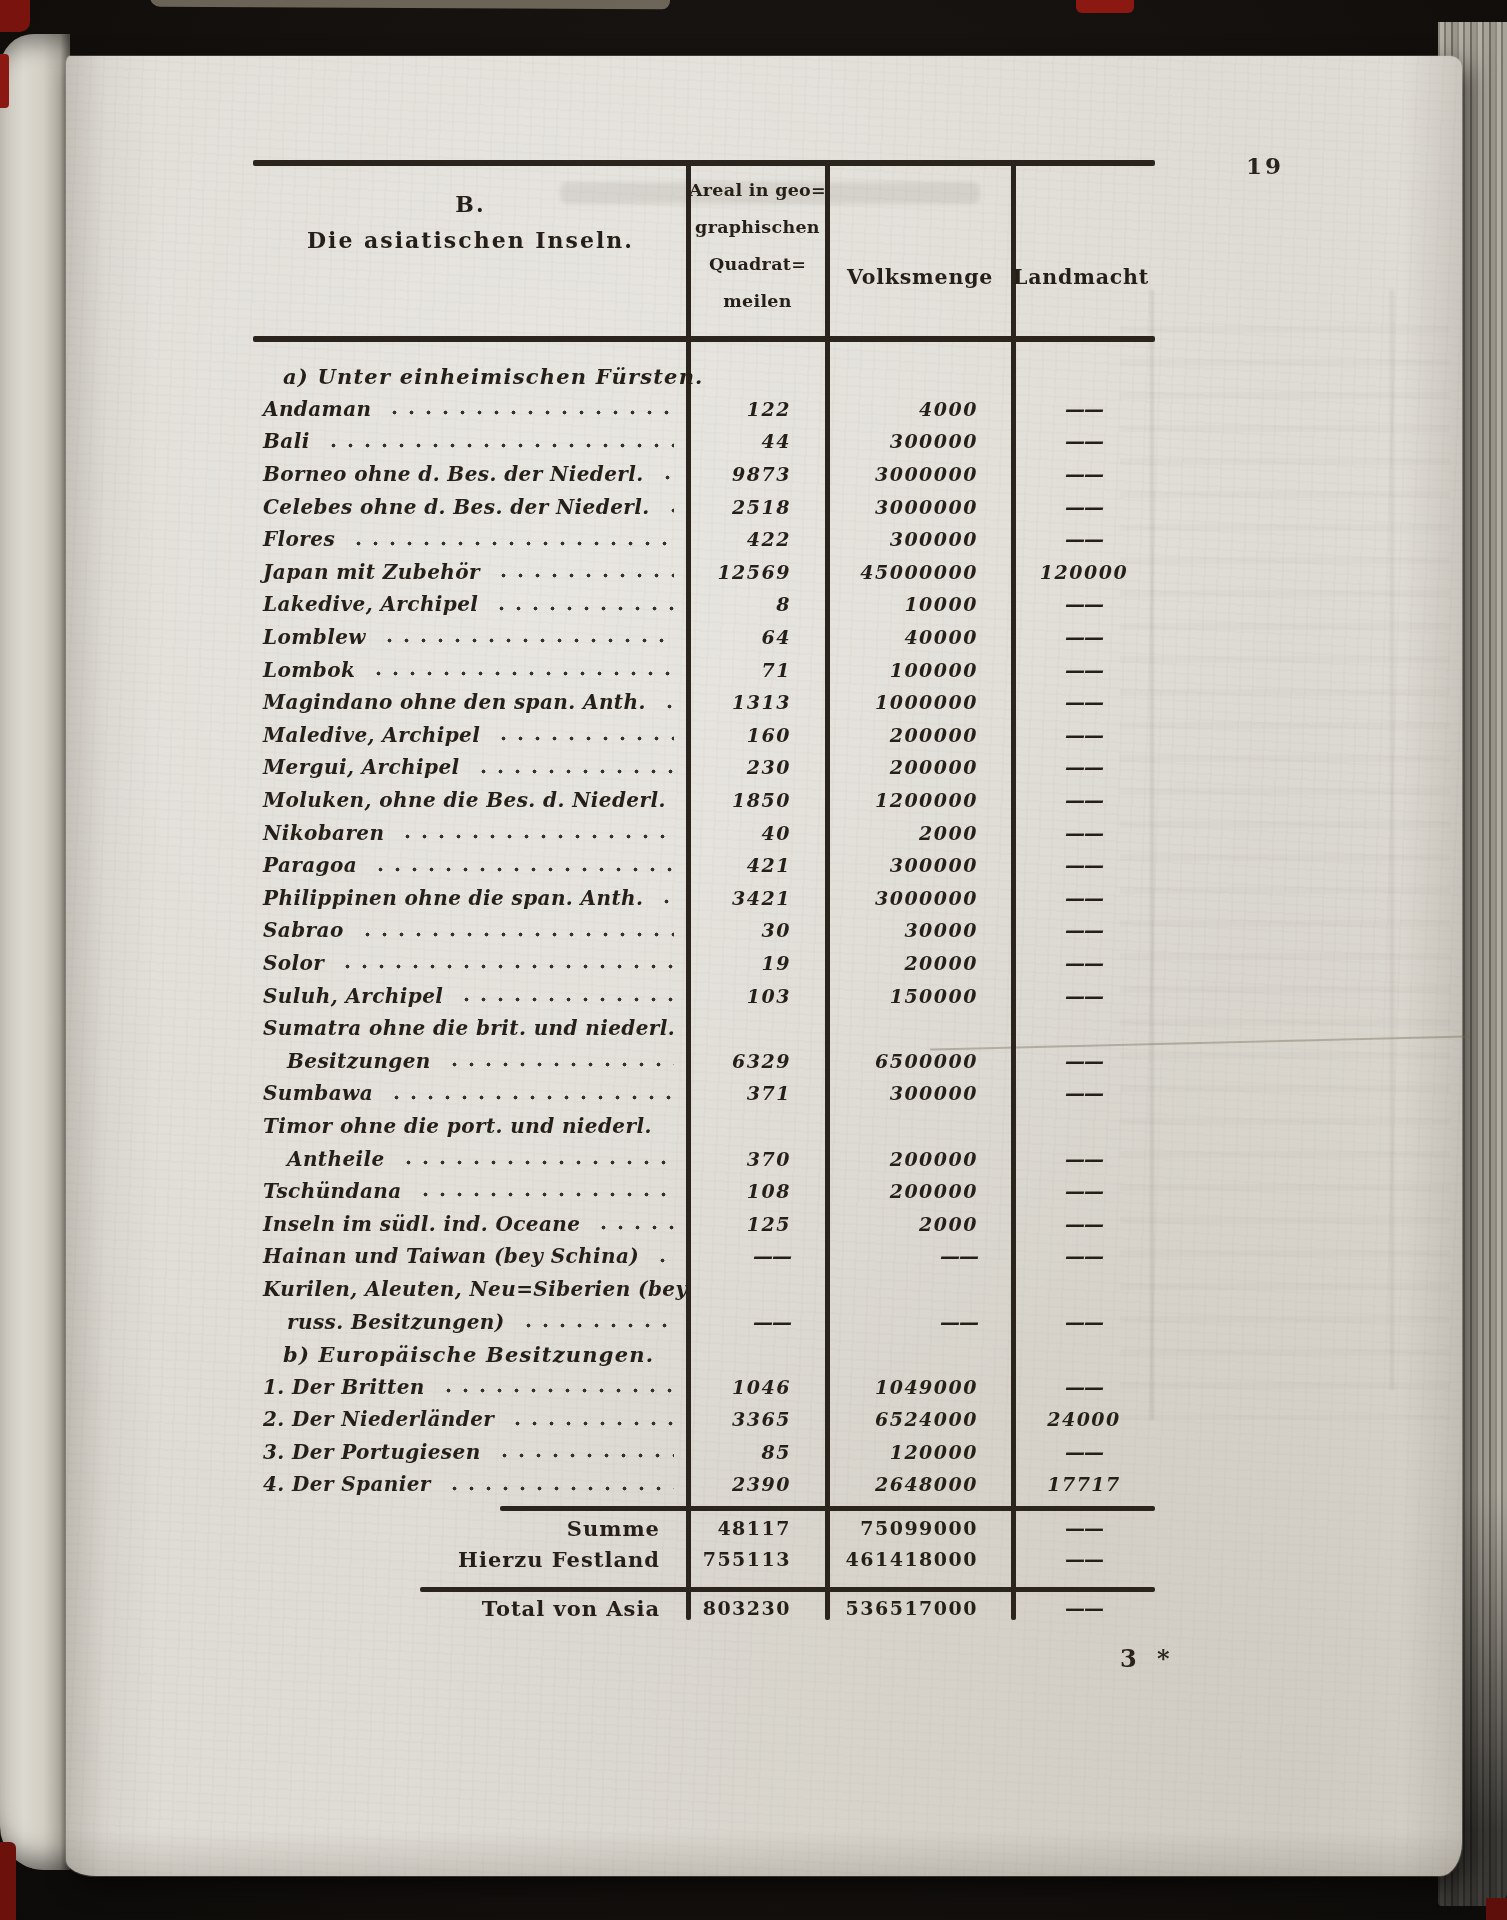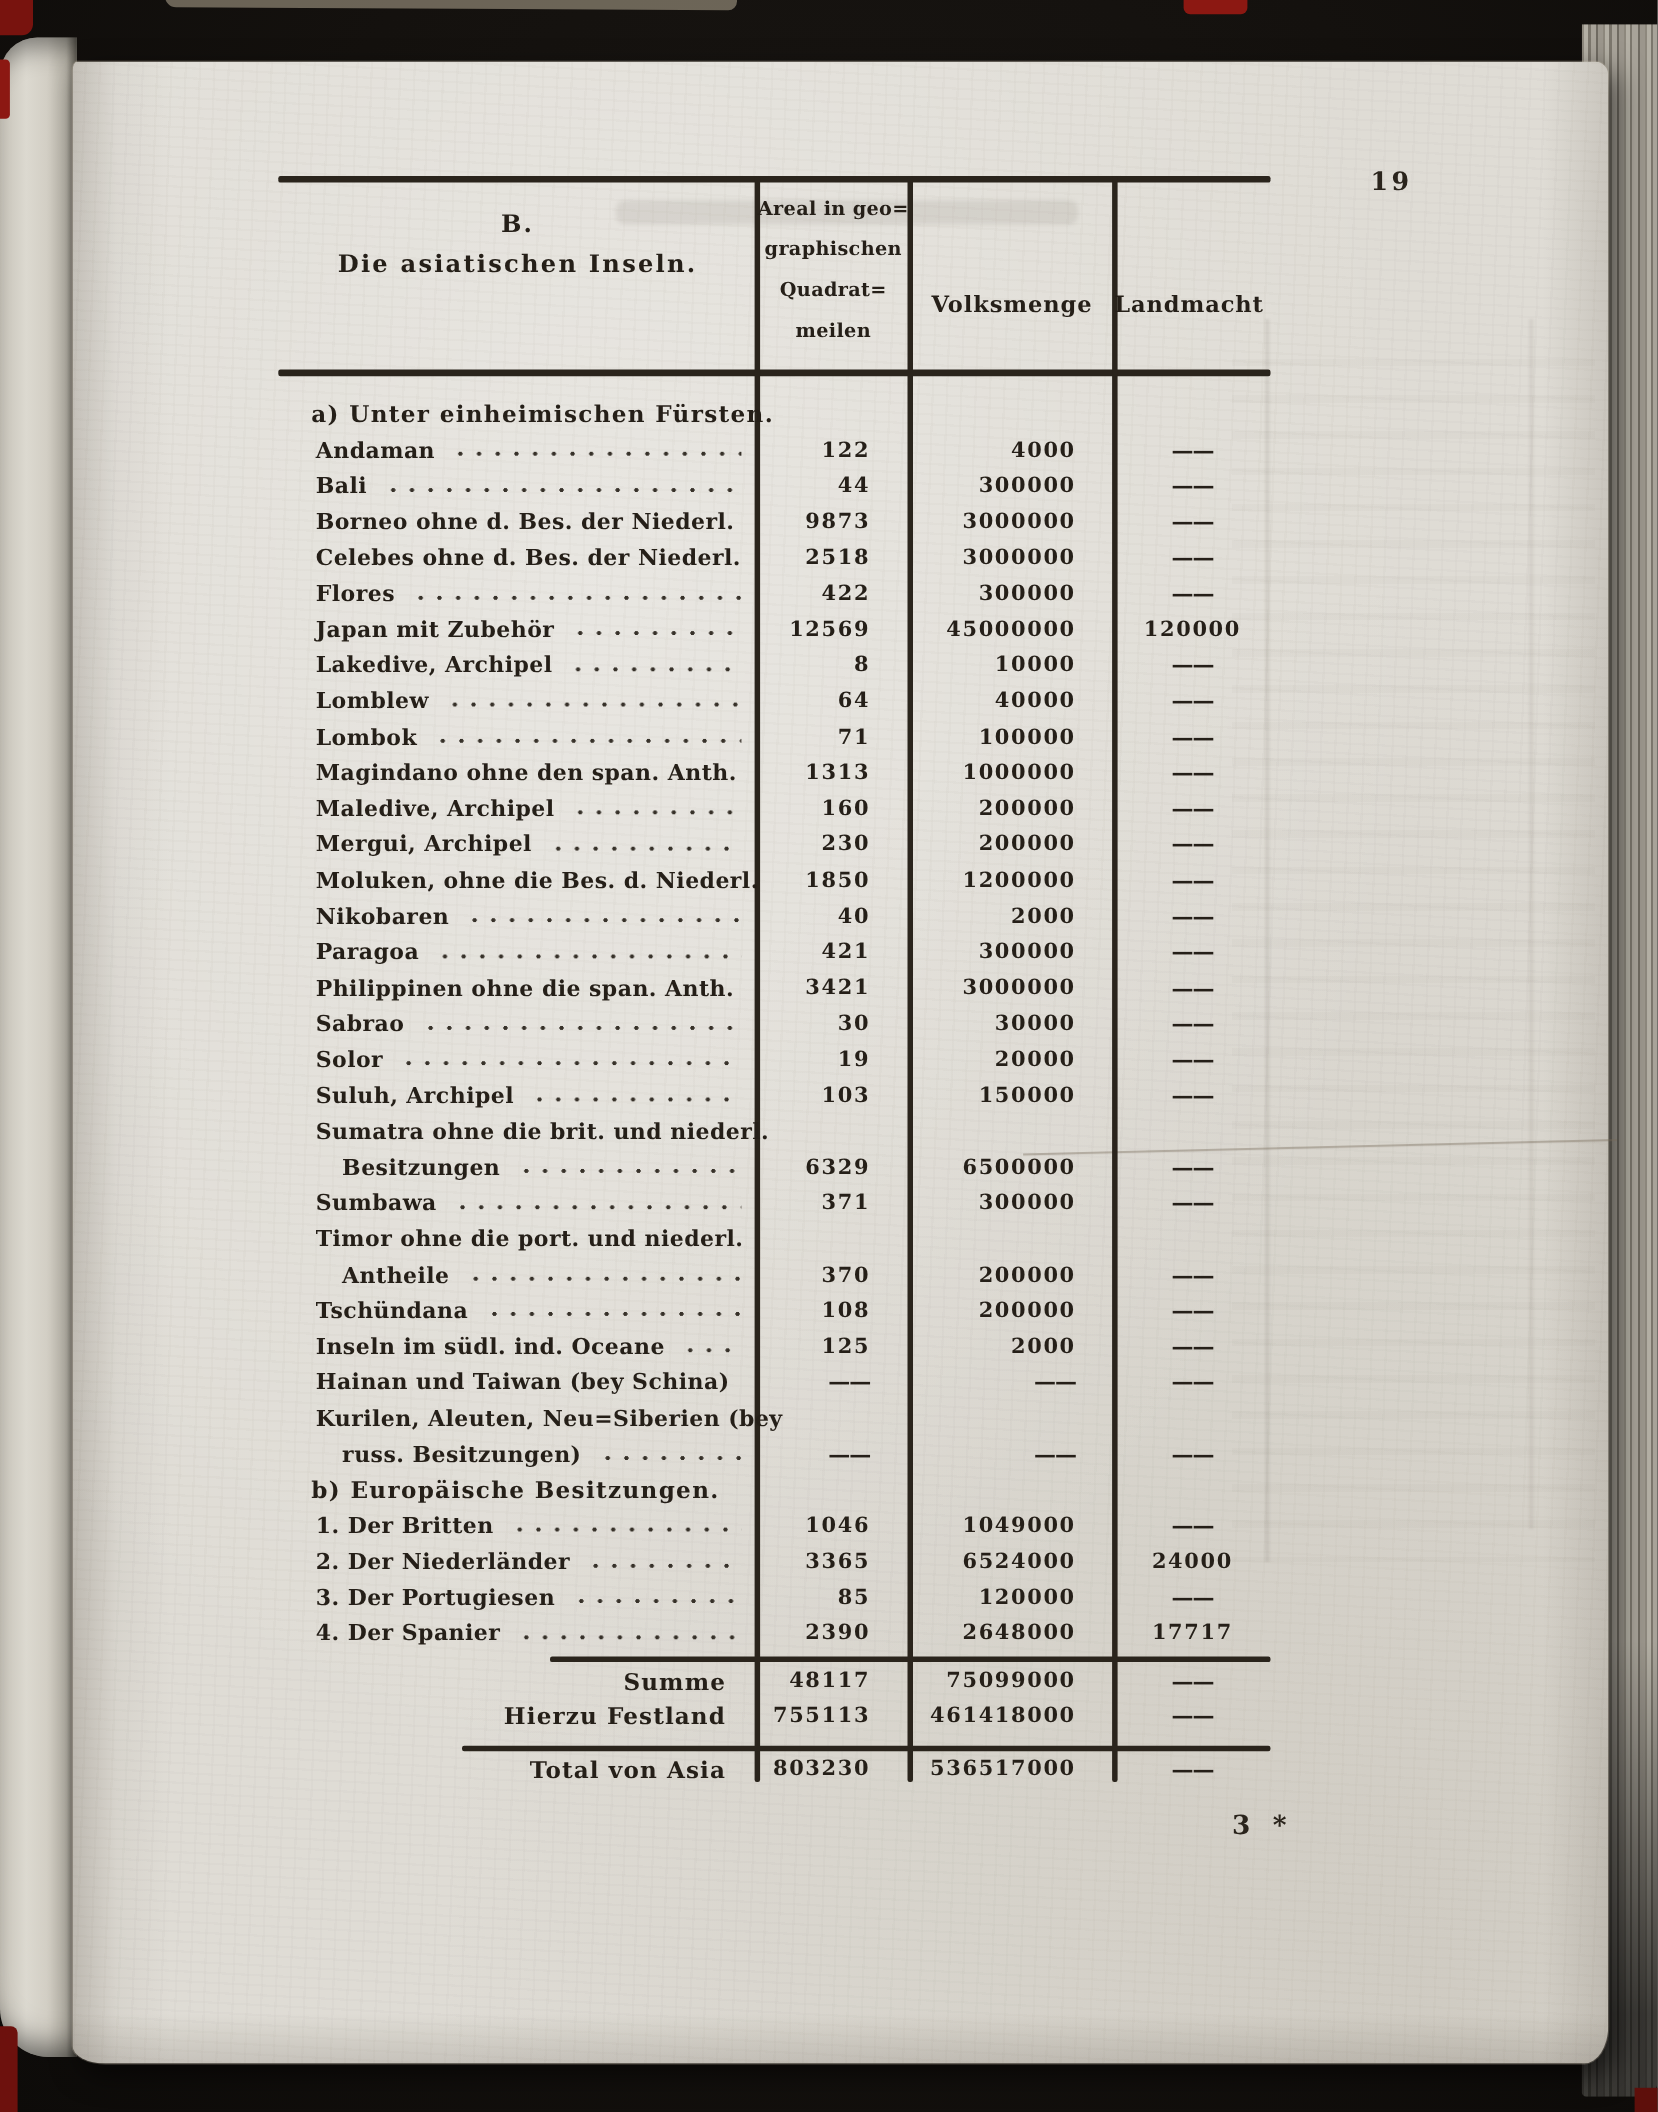--- a/index.html
+++ b/index.html
@@ -95,29 +95,29 @@
           font-size:22px; font-weight:bold; line-height:36px; letter-spacing:2px;}
   .h-col2{position:absolute; left:435px; top:12px; width:139px; text-align:center;
           font-size:17.5px; font-weight:bold; line-height:37px; letter-spacing:.3px;}
   .h-col3{position:absolute; left:574px; top:0; width:186px; height:176px;
           display:flex; align-items:center; justify-content:center; padding-top:58px; box-sizing:border-box;
           font-size:20.5px; font-weight:bold; letter-spacing:.8px;}
   .h-col4{position:absolute; left:760px; top:0; width:142px; height:176px;
           display:flex; align-items:center; justify-content:flex-start; padding-top:58px; box-sizing:border-box;
           font-size:20.5px; font-weight:bold; letter-spacing:.8px;}
 
-  .tbody{position:absolute; left:0; top:200px; width:902px;}
+  .tbody{position:absolute; left:0; top:200px; width:902px;font-style:italic;}
   .trow{position:relative; height:32.6px; display:flex; align-items:center; white-space:nowrap;}
   .trow.heading{font-size:21px; font-weight:bold; letter-spacing:1.2px; padding-left:30px; box-sizing:border-box;}
   .cell{display:flex; align-items:center; box-sizing:border-box; height:100%;}
   .cell.name {width:435px; padding-left:10px;}
   .cell.areal{width:139px; justify-content:flex-end; padding-right:36px;}
   .cell.volks{width:186px; justify-content:flex-end; padding-right:35px;}
   .cell.land {width:142px; justify-content:center;}
-  .nm{font-size:20px; font-weight:bold; letter-spacing:.4px;margin-left:24px;}
+  .nm{font-size:20px; font-weight:bold; letter-spacing:.4px;}
   .trow.indent .nm{padding-left:24px;}
   .lead{flex:1; align-self:flex-end; height:9px; margin:0 14px 8px 15px;
         background-image:radial-gradient(circle, rgba(40,34,26,.92) 1.7px, rgba(0,0,0,0) 2.2px);
         background-size:17px 7px; background-repeat:repeat-x; background-position:0 50%;}
   .num{font-size:19px; font-weight:bold; letter-spacing:1.5px;}
   .dash{letter-spacing:-1px; font-size:20px; font-weight:bold;}
 
   .sumrow{position:absolute; left:0; width:902px; height:32px; display:flex; align-items:center; white-space:nowrap;}
   .sumrow .cell.name{justify-content:flex-end; padding-right:28px; padding-left:0;}
   .sumrow .lbl{font-size:21px; font-weight:bold; letter-spacing:1px;}

